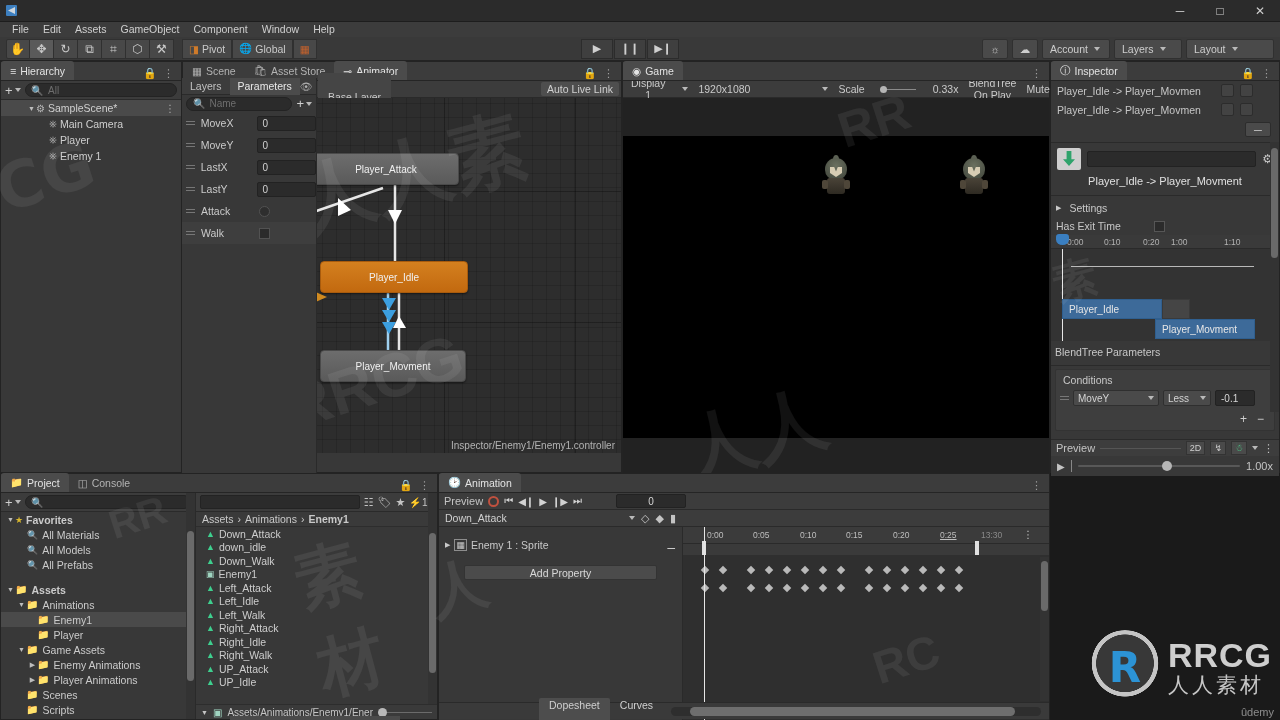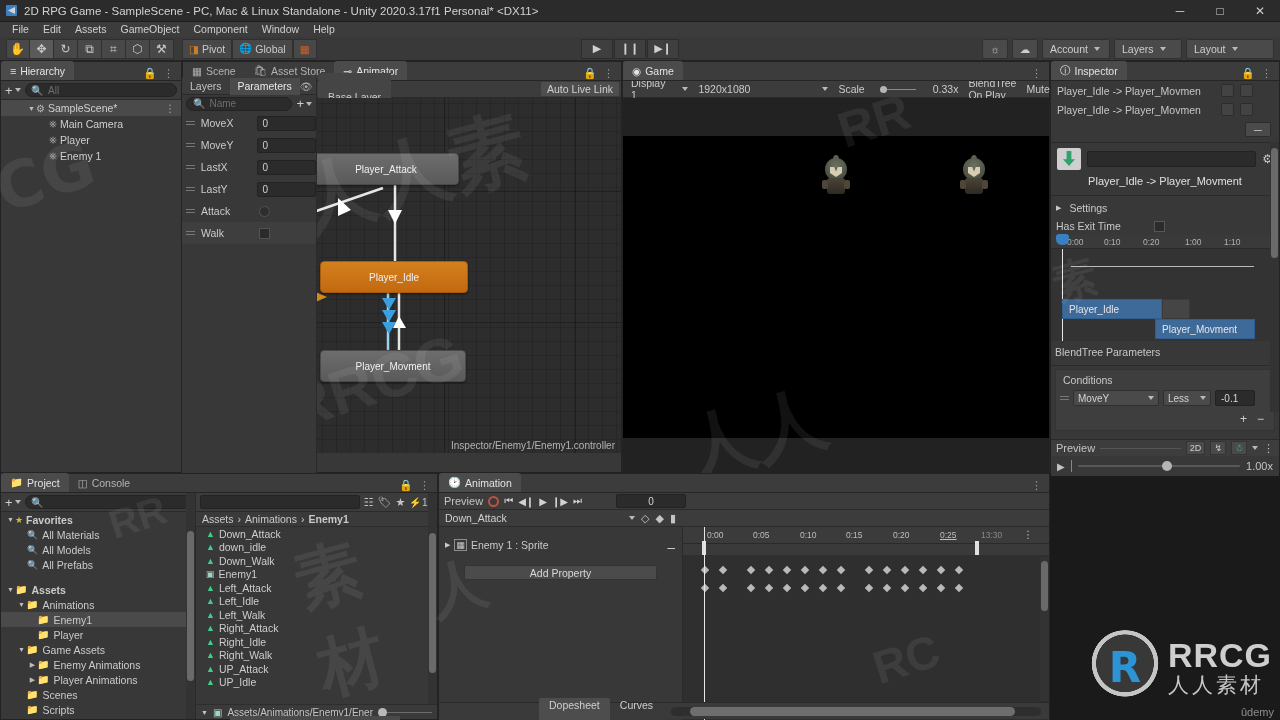--- a/index.html
+++ b/index.html
@@ -140,21 +140,21 @@
   .pname { font-size:10.5px; color:#cacaca; width:52px;}
   .pfield { width:60px; height:15px; background:#2b2b2b; border:1px solid #222;
     border-radius:2px; font-size:10px; color:#d3d3d3; display:flex; align-items:center; padding-left:4px;}
   .ptrigger { width:11px; height:11px; border-radius:50%; background:#2e2e2e; border:1px solid #525252;}
   .pbool { width:11px; height:11px; background:#2b2b2b; border:1px solid #525252;}
 
   
   #game { left:622px; top:61px; width:428px; height:412px; }
   .game-bar { height:17px; background:#3c3c3c; display:flex; align-items:center; gap:0;
     border-bottom:1px solid #2a2a2a; font-size:10.5px; color:#cacaca; padding-left:3px;}
-  .gb-item { display:flex; align-items:center; gap:17px; padding:0 5px; height:17px;}
+  .gb-item { display:flex; align-items:center; gap:17px; padding:0 5px; height:17px;text-align:center;}
   .gb-sep { width:1px; height:13px; background:#2b2b2b; }
   .gb-res { flex:0 0 140px; display:flex; align-items:center; justify-content:space-between;
     padding:0 5px; height:15px; background:#3c3c3c;}
   .slider-track { width:34px; height:1px; background:#8a8a8a; position:relative;}
   .slider-knob { position:absolute; left:-2px; top:-3px; width:7px;height:7px;border-radius:50%;
     background:#b5b5b5;}
   .game-canvas { position:relative; width:100%; height:calc(100% - 17px); background:#222;}
   .game-black { position:absolute; left:0; top:38px; width:100%; height:302px; background:#000;}
   .sprite { position:absolute; width:34px; height:44px; }
   .sp-head { position:absolute; left:6px; top:0; width:22px;height:22px;border-radius:50% 50% 45% 45%;
@@ -284,21 +284,20 @@
   .udemy { position:absolute; right:6px; bottom:2px; font-size:11px; color:rgba(230,230,230,.55);}
   .taskbar-hint { position:absolute; left:230px; bottom:0; width:170px; height:4px; background:#4a4a4a;}
 </style>
 </head>
 <body>
 
 <div id="app">
 
   <div class="titlebar">
     <div class="title-icon"></div>
-    <div class="title-text">2D RPG Game - SampleScene - PC, Mac &amp; Linux Standalone - Unity 2020.3.17f1 Personal* &lt;DX11&gt;</div>
     <div class="win-btns">
       <div class="win-btn">─</div>
       <div class="win-btn">□</div>
       <div class="win-btn close">✕</div>
     </div>
   </div>
 
   <div class="menubar">
     <div class="menu-item">File</div>
     <div class="menu-item">Edit</div>
@@ -611,21 +610,21 @@
     </div>
     <div class="insp-line">
       <span style="width:90px;">Has Exit Time</span>
       <span class="chk"></span>
     </div>
 
     <div class="tl-ruler">
       <span class="tl-tick" style="left:16px;">0:00</span>
       <span class="tl-tick" style="left:53px;">0:10</span>
       <span class="tl-tick" style="left:92px;">0:20</span>
-      <span class="tl-tick" style="left:134px;">1:00</span>
+      <span class="tl-tick" style="left:120px;">1:00</span>
       <span class="tl-tick" style="left:173px;">1:10</span>
       <span class="ph-knob" style="left:5px;"></span>
     </div>
     <div class="tl-body">
       <div style="position:absolute;left:20px;top:17px;width:183px;height:1px;background:#b9b9b9;"></div>
       <div class="playhead" style="left:11px;"></div>
       <div class="tl-clip clip-blue" style="left:11px; top:50px; width:100px;">
         <span>Player_Idle</span>
       </div>
       <div class="tl-clip clip-gray" style="left:111px; top:50px; width:28px;"></div>

